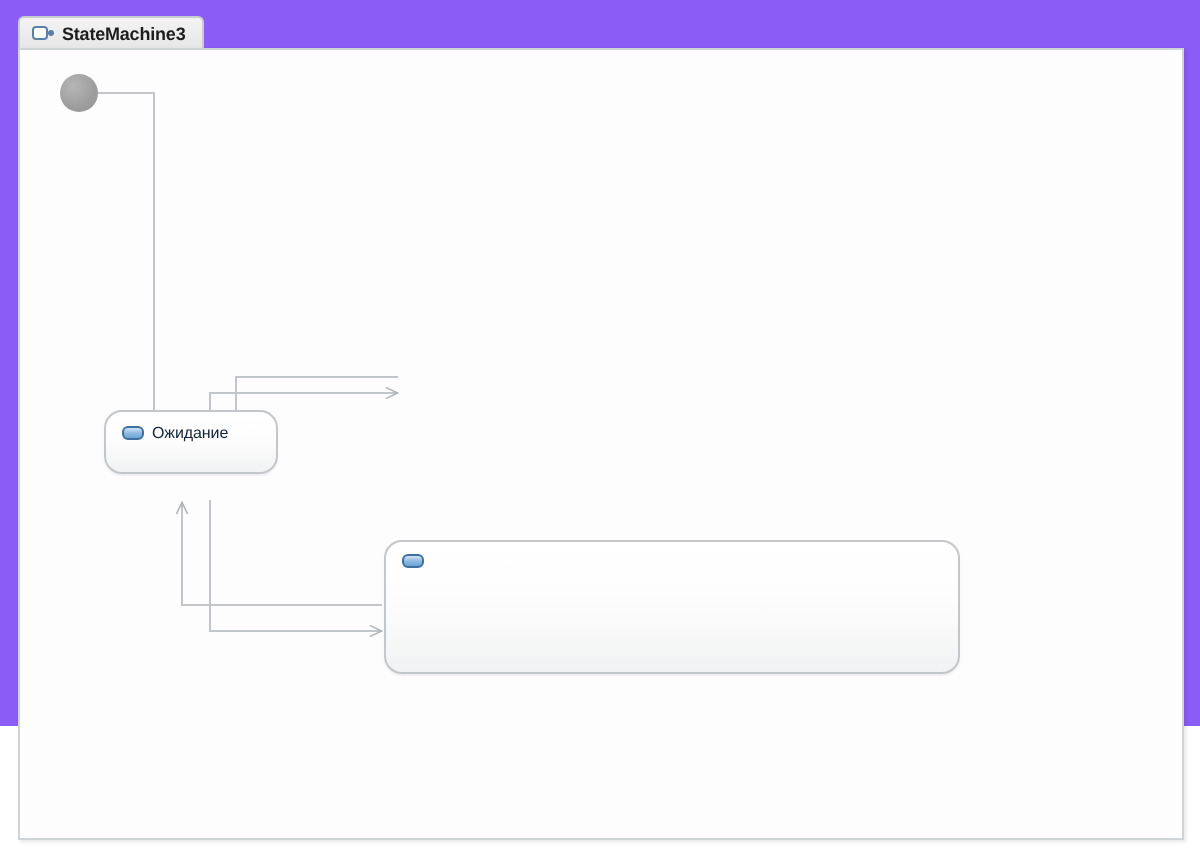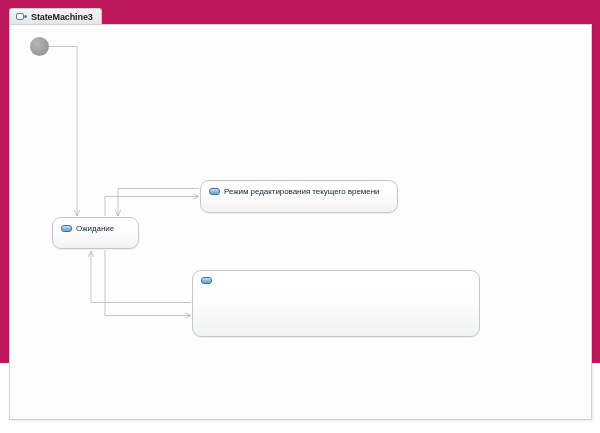--- a/index.html
+++ b/index.html
@@ -11,21 +11,21 @@
     width: 600px;
     height: 433px;
     font-family: "Liberation Sans", sans-serif;
     overflow: hidden;
   }
 
   .editor-window {
     position: absolute;
     left: 0; top: 0;
     width: 600px; height: 363px;
-    background: #be185d;
+    background: #8b5cf6;
   }
 
   
   .tab-strip {
     position: absolute;
     left: 9px; top: 8px;
     width: 583px; height: 17px;
     border-bottom: 1px solid #c8ccd0;
     box-sizing: border-box;
   }
@@ -123,21 +123,21 @@
     border: 1px solid #3f6f9f;
     border-radius: 3px;
     background: linear-gradient(to bottom, #cfe3f4 0%, #8fbbe0 50%, #6ca4d3 100%);
   }
   .state-label {
     font-size: 8px;
     color: #10243c;
     letter-spacing: -0.05px;
   }
 
-  #state-waiting { left: 42px; top: 192px; width: 87px; height: 32px; }
+  #state-waiting { left: 42px; top: 180px; width: 87px; height: 32px; }
   #state-edit-current-time { left: 190px; top: 155px; width: 198px; height: 33px; }
   #state-edit-alarm-time { left: 182px; top: 245px; width: 288px; height: 67px; }
 </style>
 </head>
 <body>
 
 <div class="editor-window">
 
   <div class="tab-strip">
     <div class="tab">
@@ -171,26 +171,20 @@
 
     <div class="initial-node"></div>
 
     <div class="state" id="state-waiting">
       <div class="state-header">
         <span class="state-icon"></span>
         <span class="state-label">Ожидание</span>
       </div>
     </div>
 
-    <div class="state" id="state-edit-current-time">
-      <div class="state-header">
-        <span class="state-icon"></span>
-        <span class="state-label">Режим редактирования текущего времени</span>
-      </div>
-    </div>
 
     <div class="state" id="state-edit-alarm-time">
       <div class="state-header">
         <span class="state-icon"></span>
       </div>
     </div>
 
   </div>
 </div>
 

